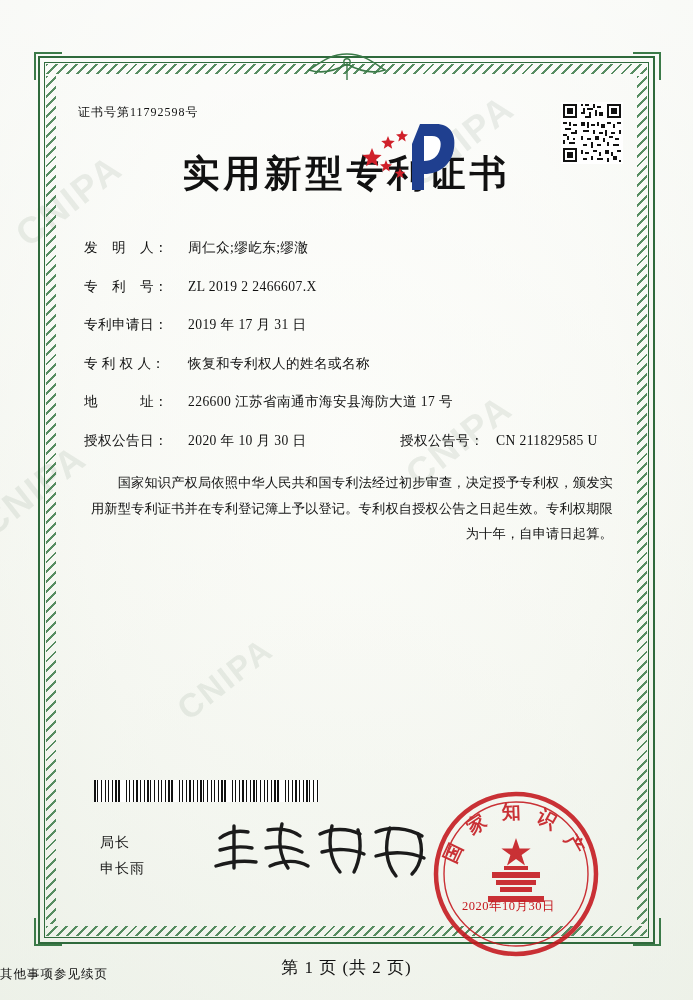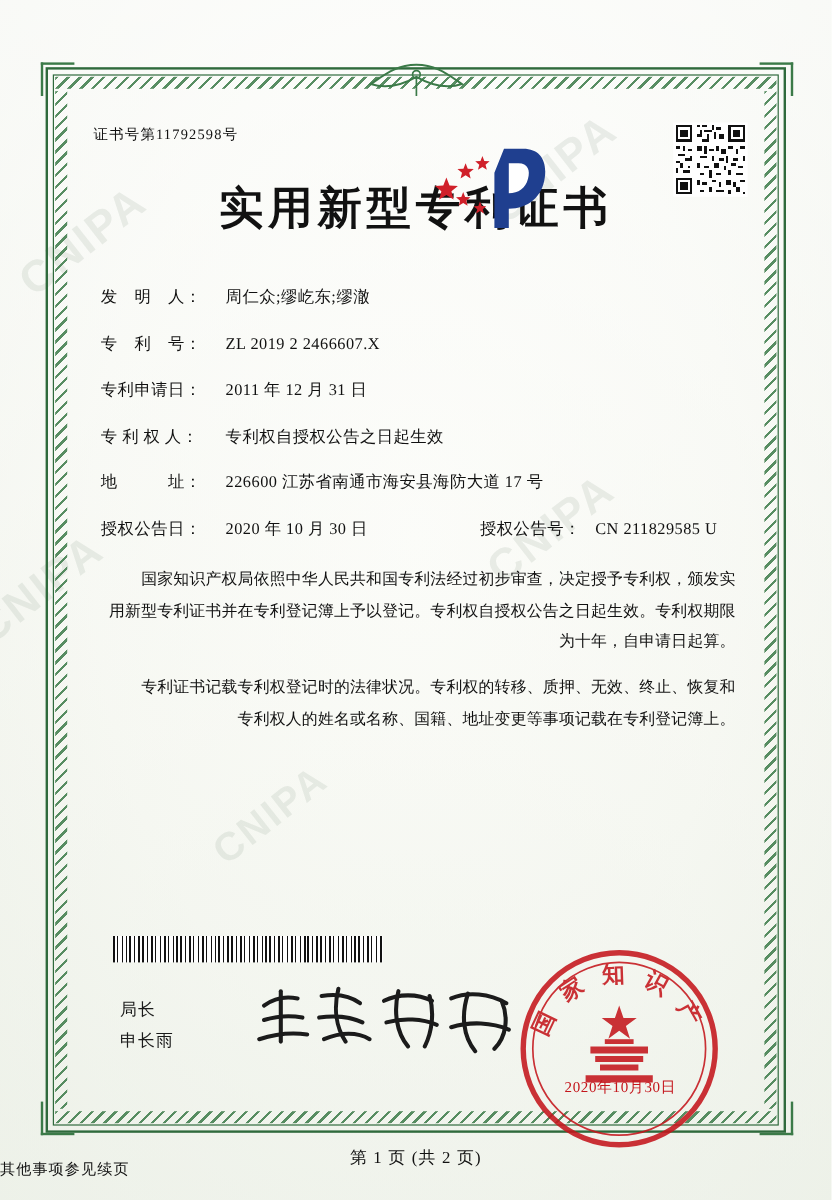--- a/index.html
+++ b/index.html
@@ -234,37 +234,37 @@
   
   .seal {
     position: absolute;
     left: 360px;
     top: 698px;
     width: 172px;
     height: 172px;
   }
   .seal-date {
     position: absolute;
-    left: 374px;
+    left: 392px;
     top: 808px;
     width: 146px;
-    text-align: center;
+    text-align: left;
     color: #c4161c;
     font-size: 12.5px;
     letter-spacing: 0.5px;
     font-family: "Liberation Serif", serif;
   }
 
   .page-num {
     position: absolute;
     left: 0;
     top: 866px;
     width: 553px;
     text-align: center;
-    font-size: 14px;
+    font-size: 17px;
     color: #111;
     letter-spacing: 1px;
     font-family: Liberation Serif, serif;
   }
 
   .footnote {
     position: absolute;
     left: 0;
     top: 966px;
     width: 554px;
@@ -405,41 +405,40 @@
       <div class="field-row">
         <span class="field-label">发　明　人：</span>
         <span class="field-value">周仁众;缪屹东;缪澈</span>
       </div>
       <div class="field-row">
         <span class="field-label">专　利　号：</span>
         <span class="field-value">ZL 2019 2 2466607.X</span>
       </div>
       <div class="field-row">
         <span class="field-label">专利申请日：</span>
-        <span class="field-value">2011 年 12 月 31 日</span>
+        <span class="field-value">2019 年 17 月 31 日</span>
       </div>
       <div class="field-row">
         <span class="field-label">专 利 权 人：</span>
-        <span class="field-value">专利权自授权公告之日起生效</span>
+        <span class="field-value">恢复和专利权人的姓名或名称</span>
       </div>
       <div class="field-row">
         <span class="field-label">地　　　址：</span>
         <span class="field-value">226600 江苏省南通市海安县海防大道 17 号</span>
       </div>
       <div class="field-row double">
         <span class="field-label">授权公告日：</span>
         <span class="field-value">2020 年 10 月 30 日</span>
         <span class="field-label2">授权公告号：</span>
         <span class="field-value2">CN 211829585 U</span>
       </div>
     </div>
 
     <div class="paras">
       <p class="para">国家知识产权局依照中华人民共和国专利法经过初步审查，决定授予专利权，颁发实用新型专利证书并在专利登记簿上予以登记。专利权自授权公告之日起生效。专利权期限为十年，自申请日起算。</p>
-      <p class="para">专利证书记载专利权登记时的法律状况。专利权的转移、质押、无效、终止、恢复和专利权人的姓名或名称、国籍、地址变更等事项记载在专利登记簿上。</p>
     </div>
 
     <div class="barcode"></div>
 
     <div class="sig-block">
       <div>局长</div>
       <div>申长雨</div>
     </div>
 
     <svg class="handwriting" viewBox="0 0 230 70">

